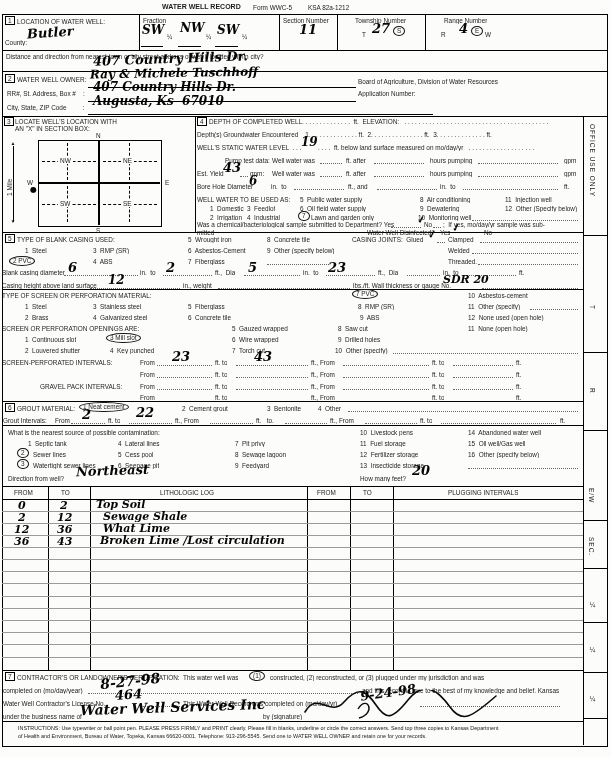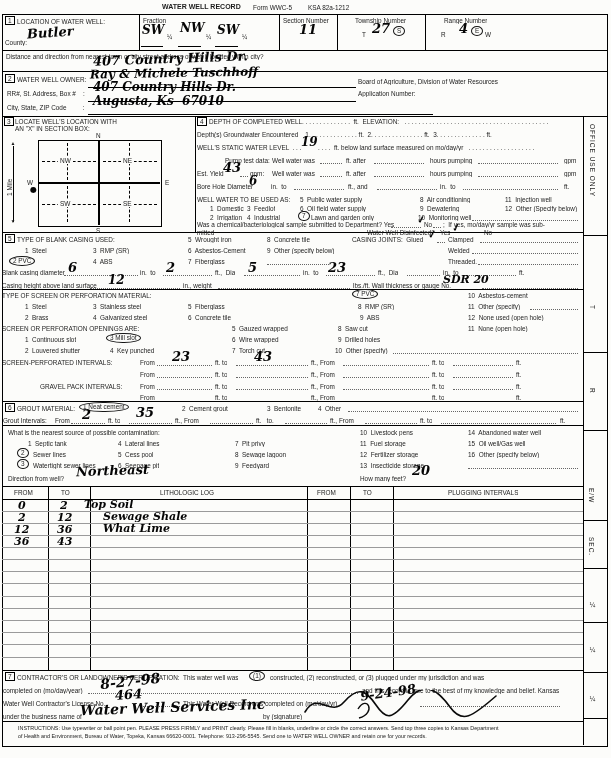--- a/index.html
+++ b/index.html
@@ -312,21 +312,21 @@
   <span class="p" style="left:182px;top:405px">2  Cement grout</span>
   <span class="p" style="left:267px;top:405px">3  Bentonite</span>
   <span class="p" style="left:318px;top:405px">4  Other</span>
   <i class="dl" style="left:348px;top:410px;width:230px"></i>
   <span class="p" style="left:3px;top:417px">Grout Intervals:</span>
   <span class="p" style="left:55px;top:417px">From</span>
   <i class="dl" style="left:71px;top:422px;width:34px"></i>
   <span class="h" style="left:82px;top:408px;font-size:13px">2</span>
   <span class="p" style="left:108px;top:417px">ft. to</span>
   <i class="dl" style="left:129px;top:422px;width:43px"></i>
-  <span class="h" style="left:136px;top:406px;font-size:13px">35</span>
+  <span class="h" style="left:136px;top:406px;font-size:13px">22</span>
   <span class="p" style="left:175px;top:417px">ft., From</span>
   <i class="dl" style="left:210px;top:422px;width:43px"></i>
   <span class="p" style="left:256px;top:417px">ft.   to.</span>
   <i class="dl" style="left:285px;top:422px;width:42px"></i>
   <span class="p" style="left:330px;top:417px">ft., From</span>
   <i class="dl" style="left:365px;top:422px;width:52px"></i>
   <span class="p" style="left:420px;top:417px">ft. to</span>
   <i class="dl" style="left:441px;top:422px;width:115px"></i>
   <span class="p" style="left:560px;top:417px">ft.</span>
   <span class="p" style="left:8px;top:429px">What is the nearest source of possible contamination:</span>
@@ -373,29 +373,30 @@
   <div class="gl" style="left:2px;top:571px;width:581px;height:0.6px"></div>
   <div class="gl" style="left:2px;top:583px;width:581px;height:0.6px"></div>
   <div class="gl" style="left:2px;top:596px;width:581px;height:0.6px"></div>
   <div class="gl" style="left:2px;top:608px;width:581px;height:0.6px"></div>
   <div class="gl" style="left:2px;top:620px;width:581px;height:0.6px"></div>
   <div class="gl" style="left:2px;top:632px;width:581px;height:0.6px"></div>
   <div class="gl" style="left:2px;top:644px;width:581px;height:0.6px"></div>
   <div class="gl" style="left:2px;top:657px;width:581px;height:0.6px"></div>
   <span class="h" style="left:18px;top:500px;font-size:11px">0</span>
   <span class="h" style="left:60px;top:500px;font-size:11px">2</span>
-  <span class="h" style="left:84px;top:499px;font-size:11px">Top Soil</span>
+  <span class="h" style="left:96px;top:499px;font-size:11px">Top Soil</span>
   <span class="h" style="left:18px;top:512px;font-size:11px">2</span>
   <span class="h" style="left:57px;top:512px;font-size:11px">12</span>
   <span class="h" style="left:103px;top:511px;font-size:11px">Sewage Shale</span>
   <span class="h" style="left:14px;top:524px;font-size:11px">12</span>
   <span class="h" style="left:57px;top:524px;font-size:11px">36</span>
   <span class="h" style="left:103px;top:523px;font-size:11px">What Lime</span>
   <span class="h" style="left:14px;top:536px;font-size:11px">36</span>
   <span class="h" style="left:57px;top:536px;font-size:11px">43</span>
+  <span class="h" style="left:100px;top:535px;font-size:11px">Broken Lime /Lost circulation</span>
 
   <span class="sq" style="left:5px;top:672px">7</span>
   <span class="p" style="left:17px;top:674px">CONTRACTOR'S OR LANDOWNER'S CERTIFICATION:  This water well was</span>
   <span class="p c" style="left:249px;top:671px">(1)</span>
   <span class="p" style="left:270px;top:674px;width:310px">constructed, (2) reconstructed, or (3) plugged under my jurisdiction and was</span>
   <span class="p" style="left:3px;top:687px">completed on (mo/day/year)</span>
   <i class="dl" style="left:88px;top:692px;width:270px"></i>
   <span class="h" style="left:100px;top:674px;font-size:14px;transform:rotate(-6deg)">8-27-98</span>
   <span class="p" style="left:362px;top:687px">and this record is true to the best of my knowledge and belief. Kansas</span>
   <span class="p" style="left:3px;top:700px">Water Well Contractor's License No.</span>

